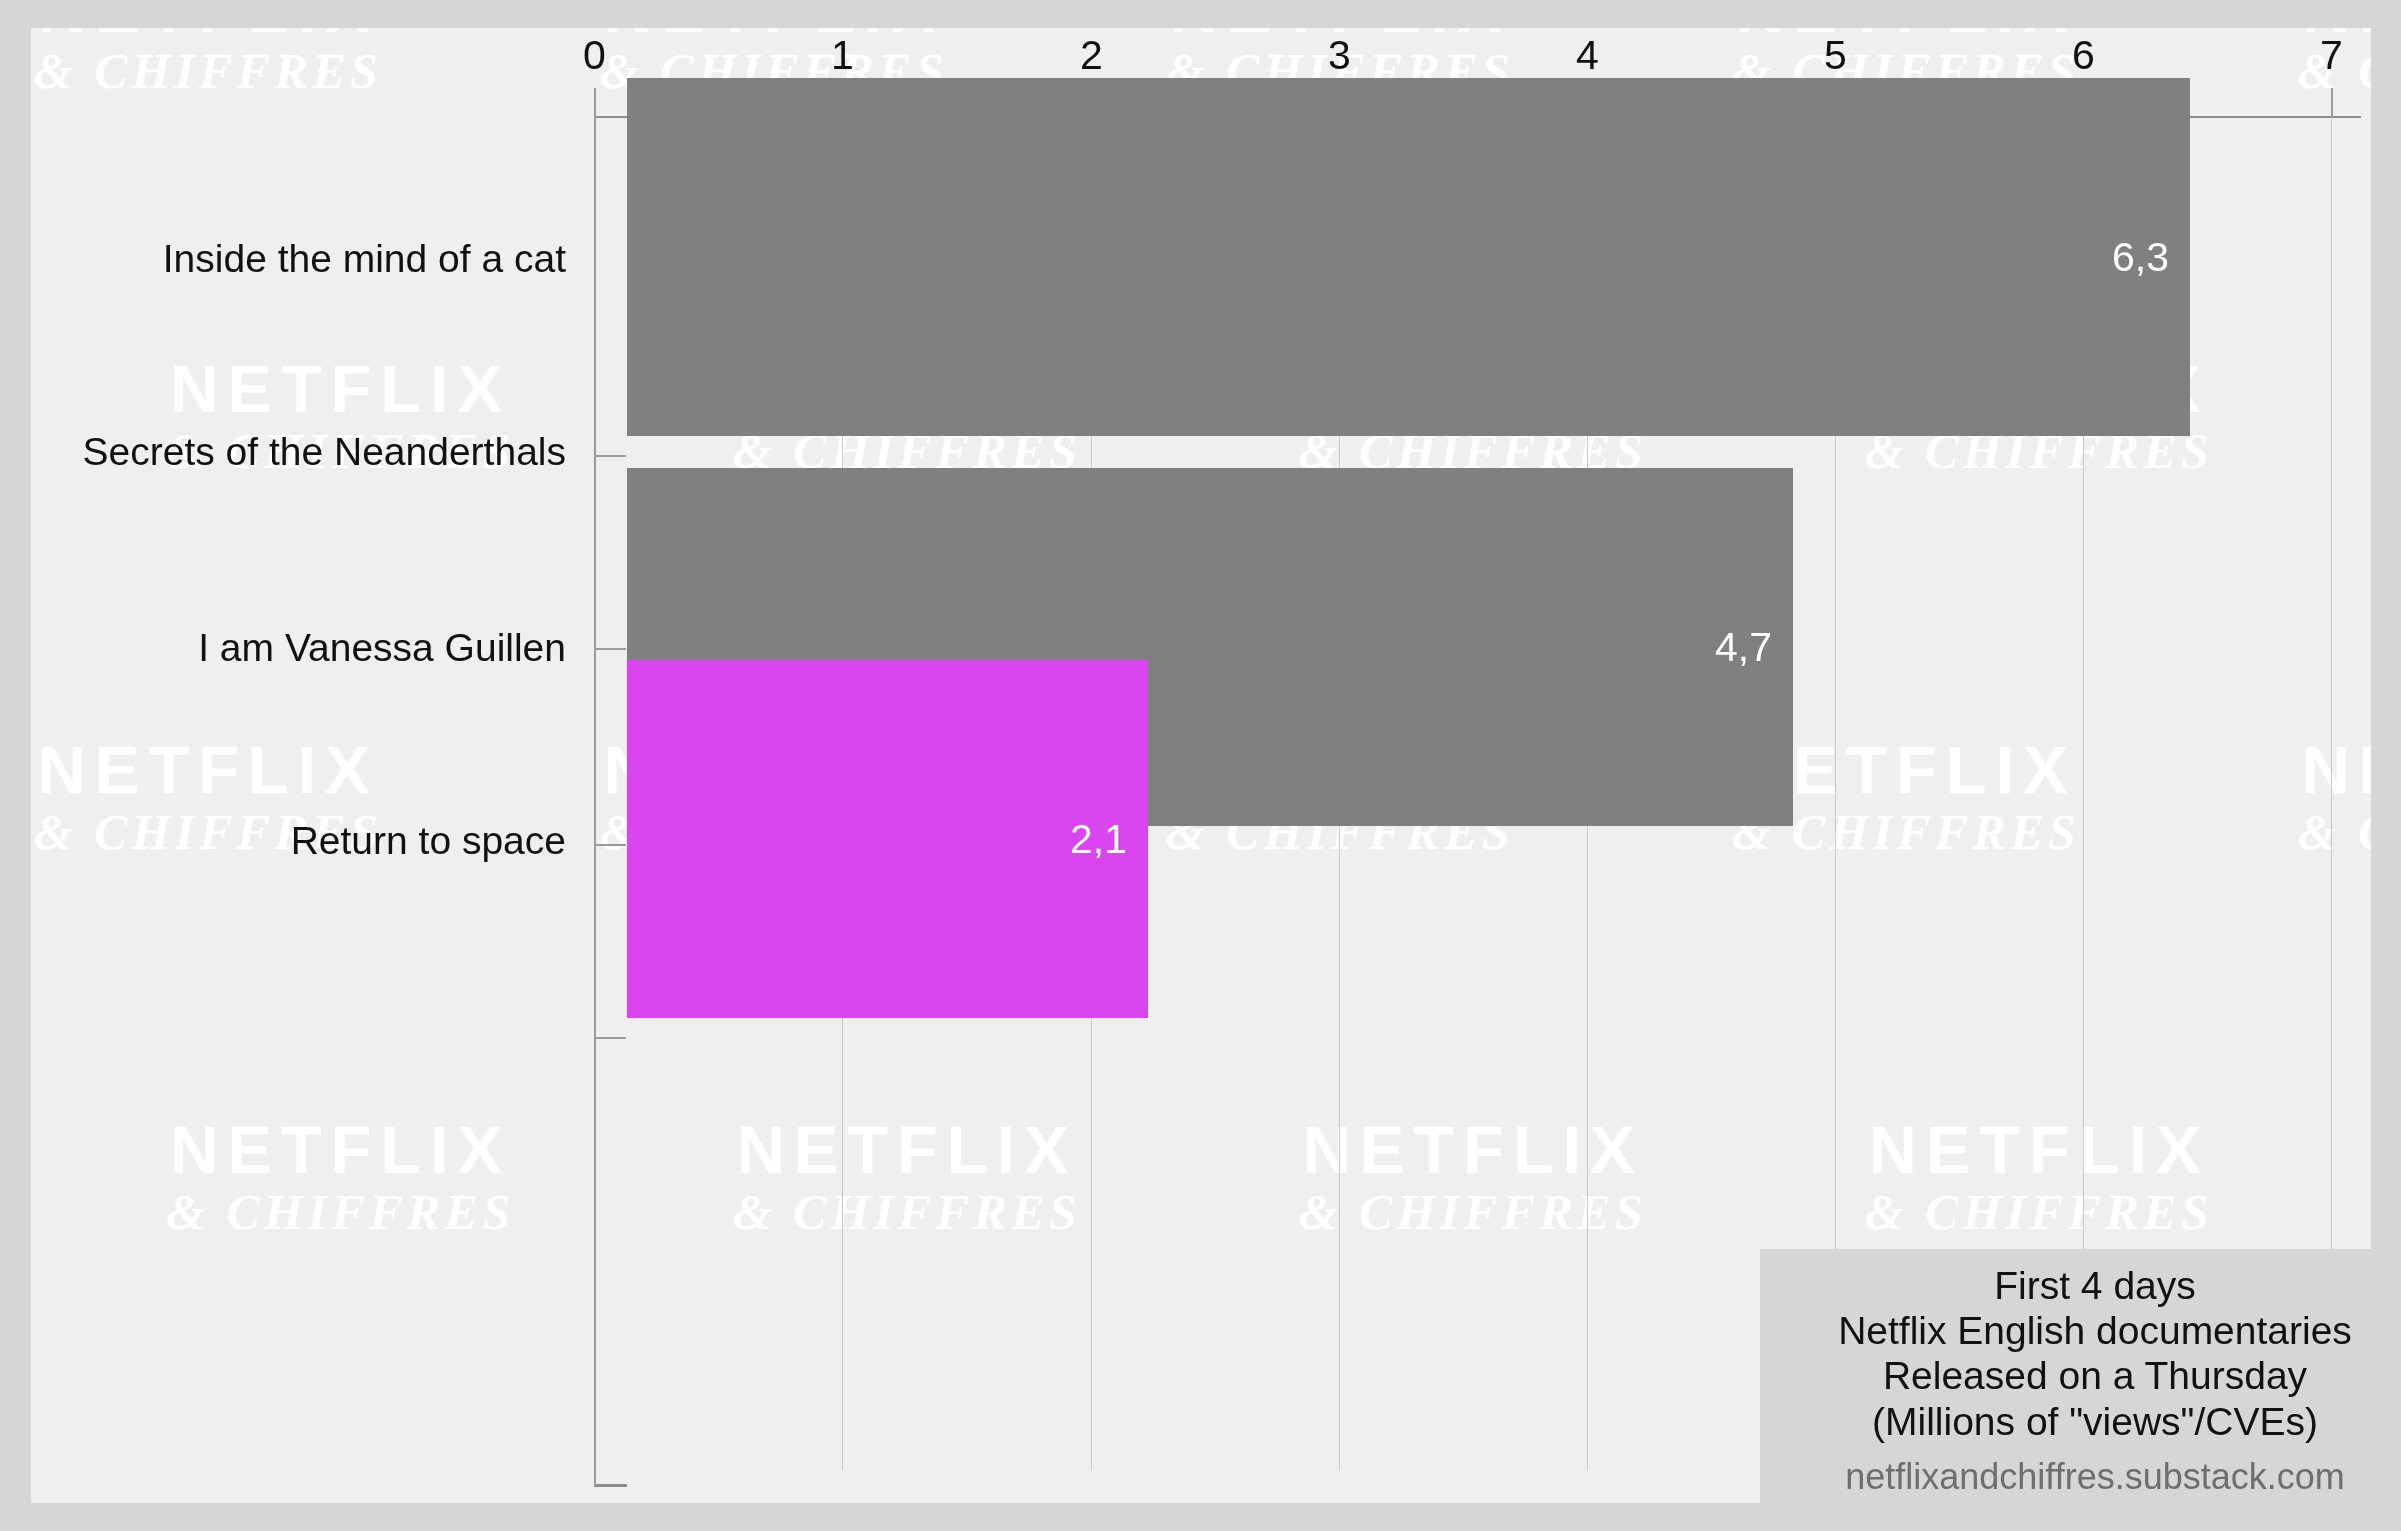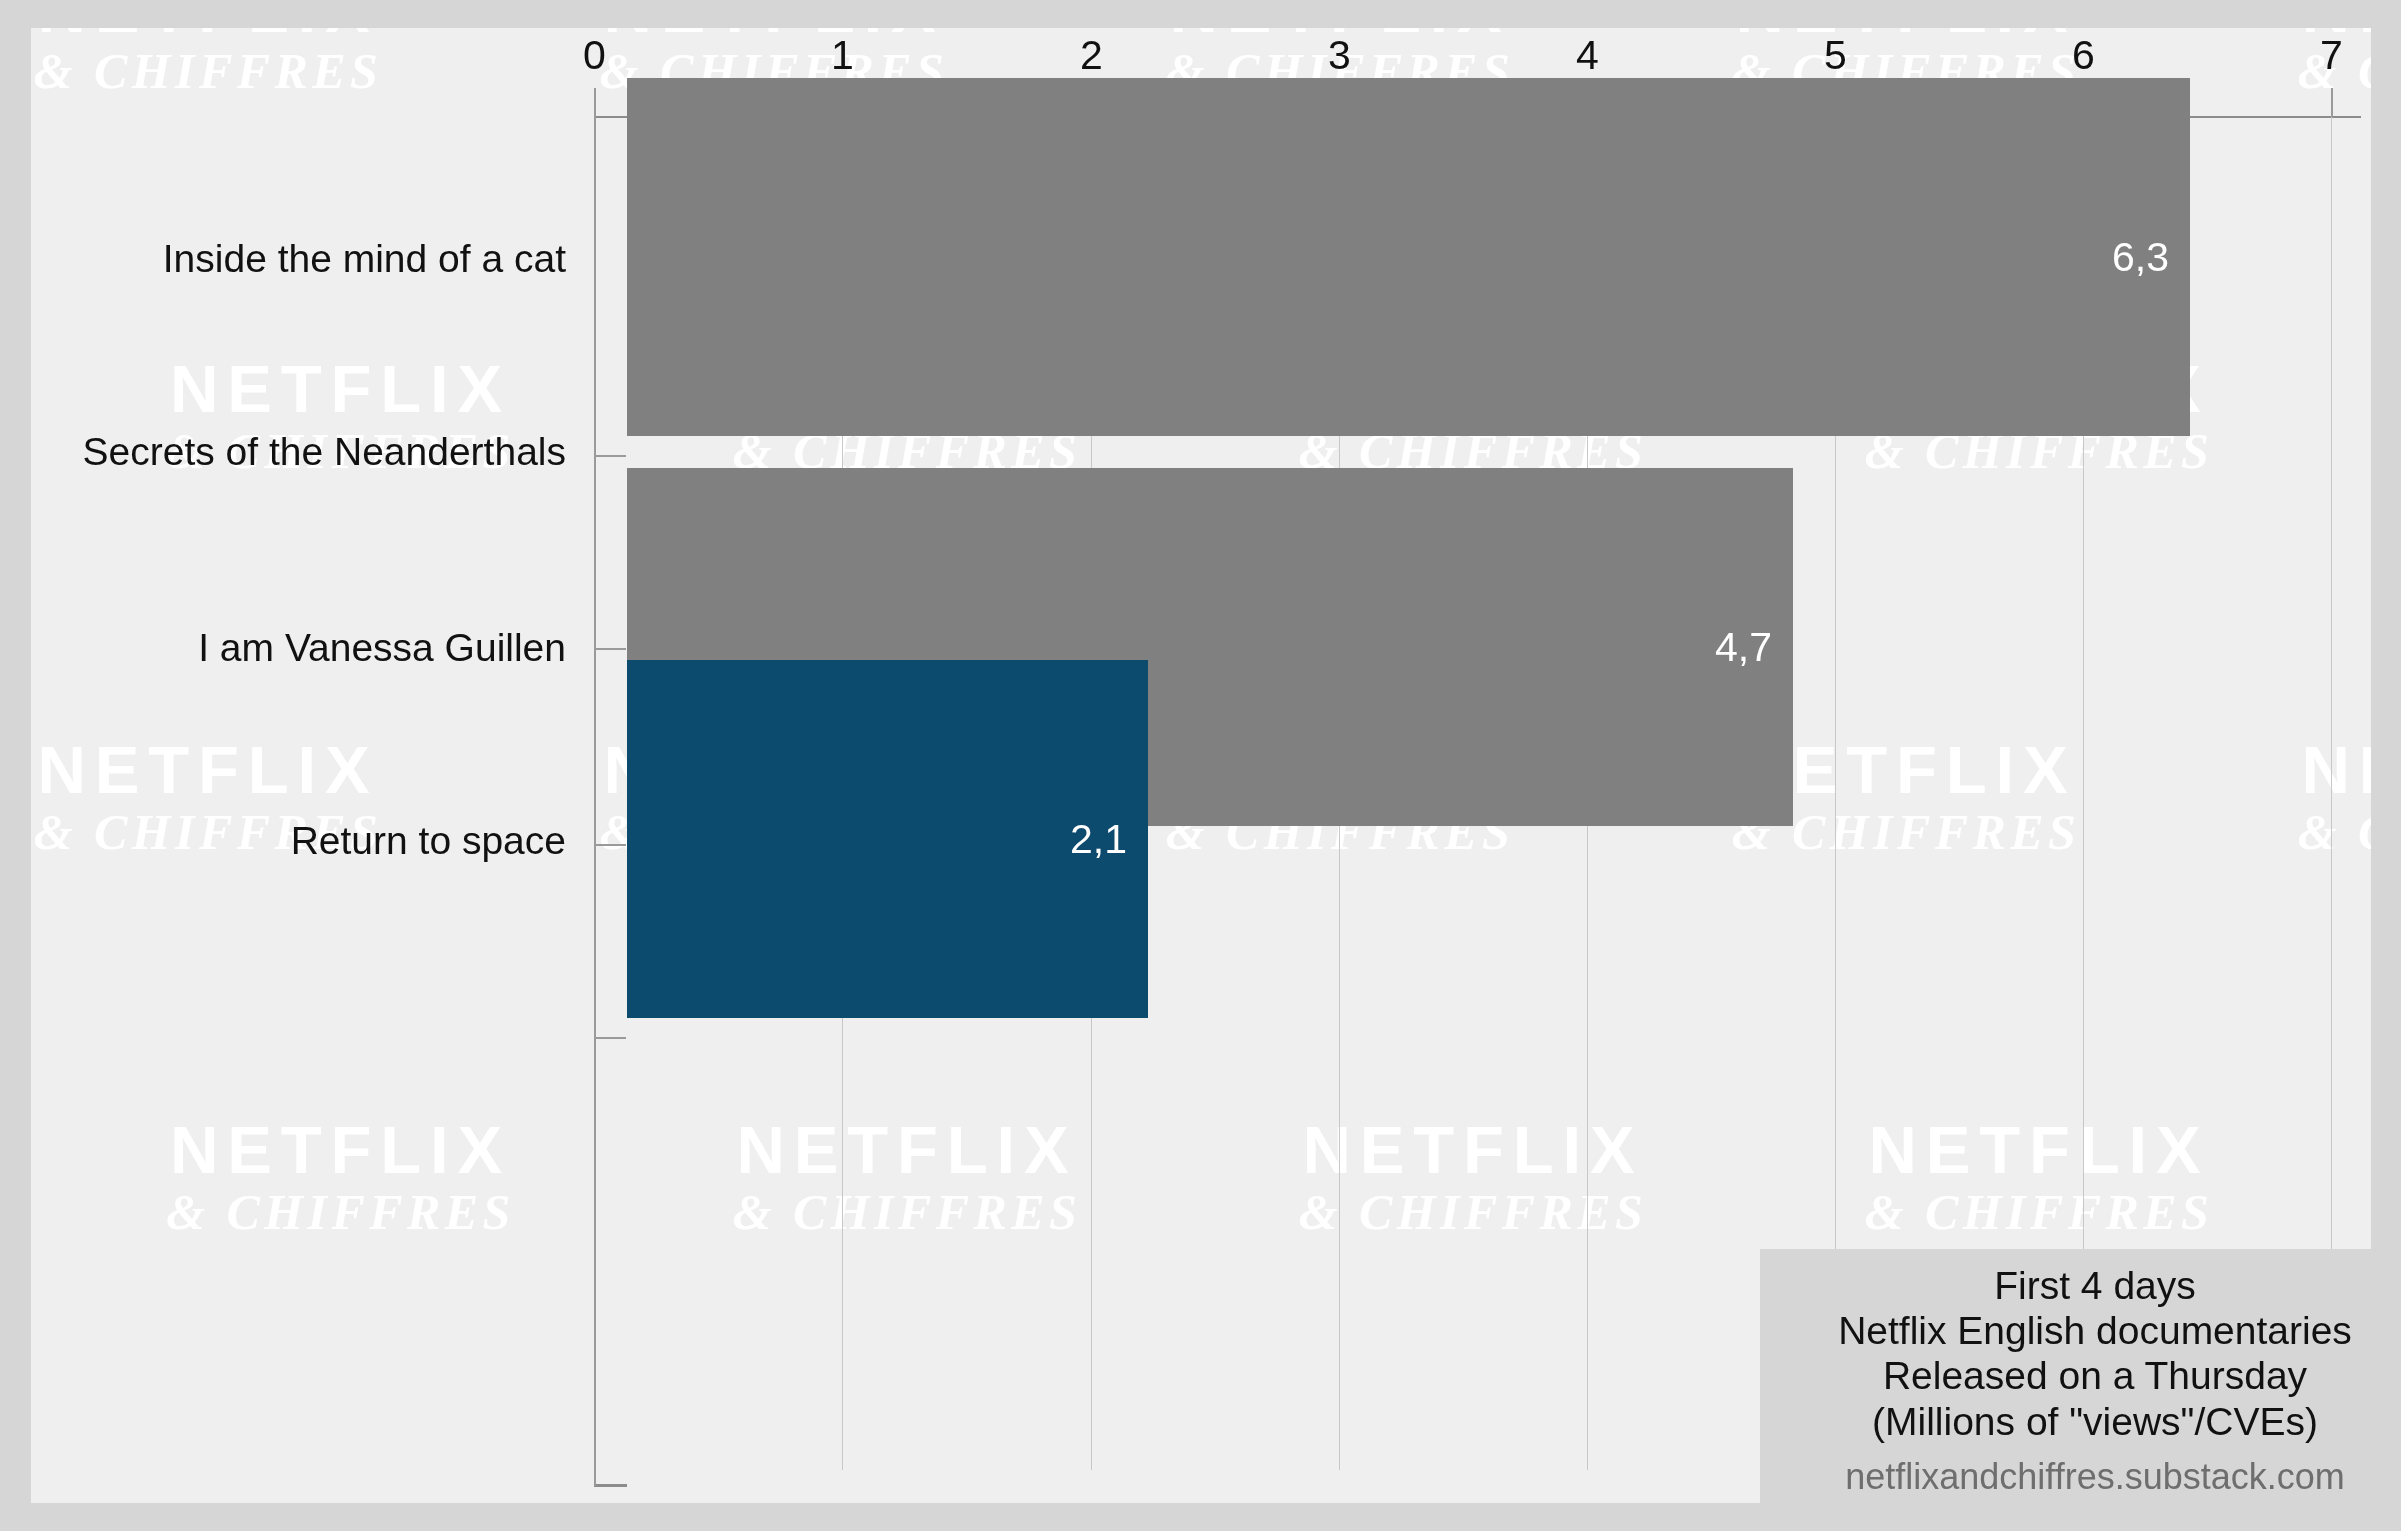--- a/index.html
+++ b/index.html
@@ -360,21 +360,21 @@
         <div class="tick-label" style="left: 2300px;">7</div>
       </div>
 
     <div id="bars-layer">
         <div class="bar" style="top: 50px; height: 358px; width: 1563px; background: rgb(128, 128, 128); text-align: center;">
           <span class="bar-value">6,3</span>
         </div>
         <div class="bar" style="top: 440px; height: 358px; width: 1166px; background: rgb(128, 128, 128);">
           <span class="bar-value">4,7</span>
         </div>
-        <div class="bar" style="top: 632px; height: 358px; width: 521px; background: #0c4a6e;">
+        <div class="bar" style="top: 632px; height: 358px; width: 521px; background: #d946ef;">
           <span class="bar-value">2,1</span>
         </div>
       </div>
 
     <div id="cat-layer">
         <div class="cat-label" style="top: 230px;">Inside the mind of a cat</div>
         <div class="cat-label" style="top: 423px;">Secrets of the Neanderthals</div>
         <div class="cat-label" style="top: 619px;">I am Vanessa Guillen</div>
         <div class="cat-label" style="top: 812px;">Return to space</div>
       </div>

